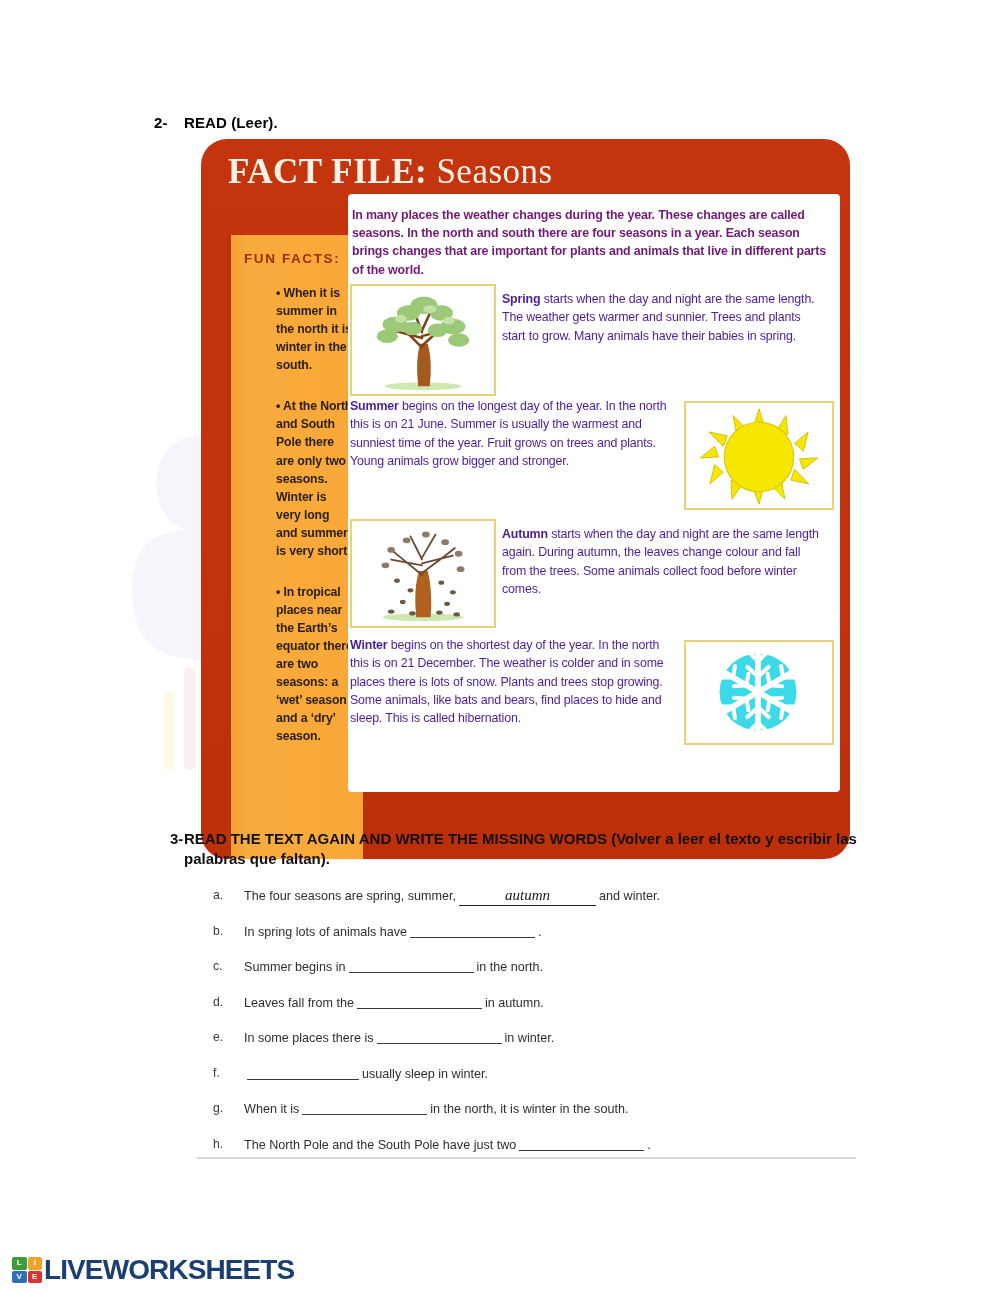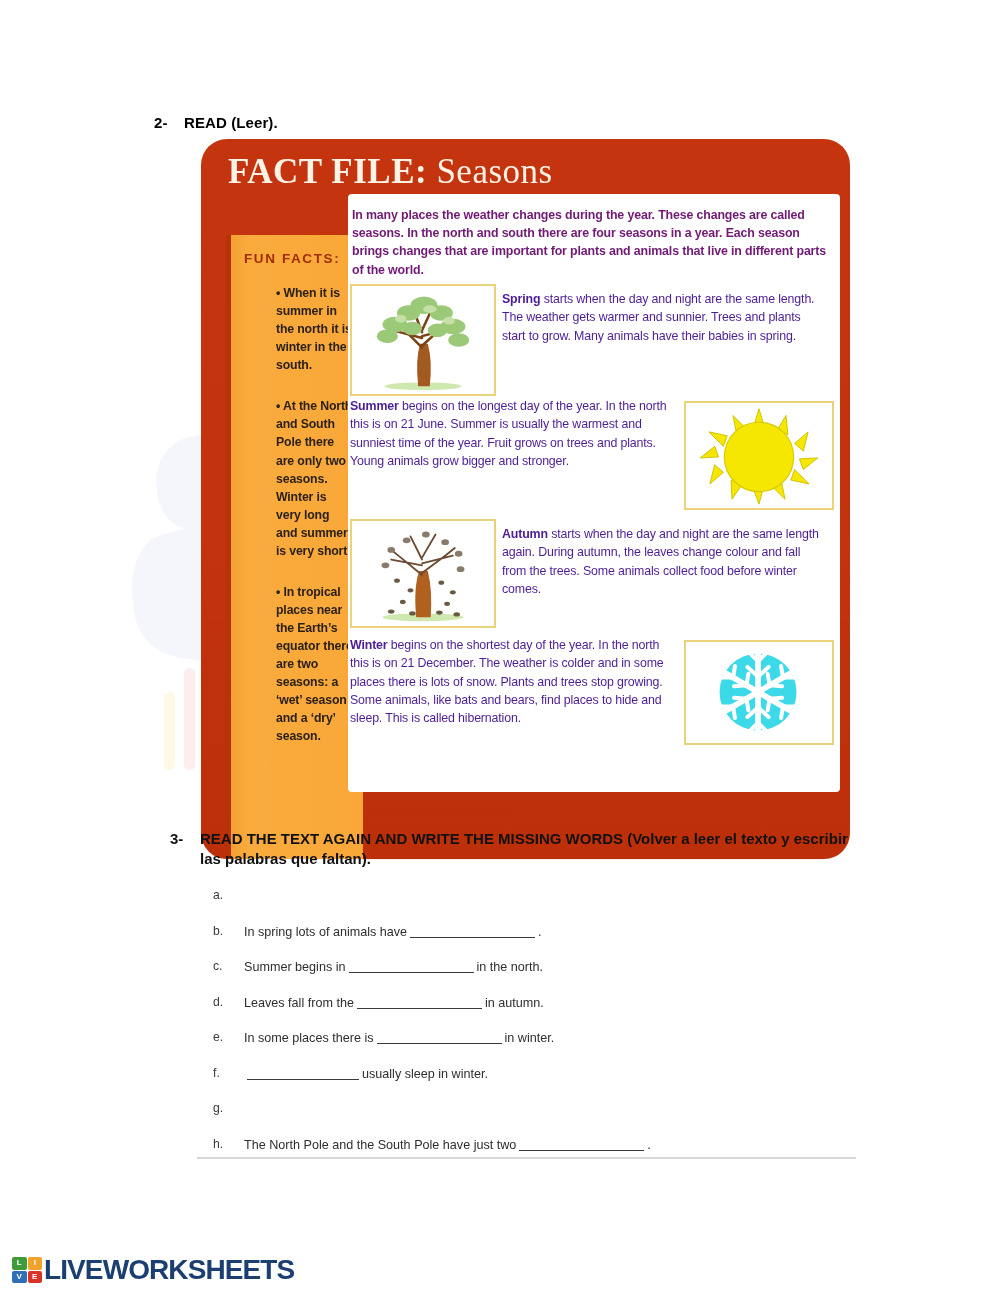--- a/index.html
+++ b/index.html
@@ -176,21 +176,21 @@
     color: #111;
     line-height: 1.35;
   }
   #ex3-heading .num {
     position: absolute;
     left: 0;
     top: 0;
   }
   #ex3-heading .txt {
     display: block;
-    margin-left: 30px;
+    margin-left: 14px;
   }
 
   #ex3-list {
     position: absolute;
     left: 197px;
     top: 885px;
     width: 700px;
   }
   .q-item {
     position: relative;
@@ -442,20 +442,23 @@
 
   <div id="ex3-heading">
     <span class="num">3-</span>
     <span class="txt">READ THE TEXT AGAIN AND WRITE THE MISSING WORDS (Volver a leer el texto y escribir las palabras que faltan).</span>
   </div>
 
   <div id="ex3-list">
 
     <div class="q-item">
       <span class="q-letter">a.</span>
+      <span class="q-body">
+        <span>The four seasons are spring, summer,</span><span class="answer">autumn</span><span>and winter.</span>
+      </span>
     </div>
 
     <div class="q-item">
       <span class="q-letter">b.</span>
       <span class="q-body">
         <span>In spring lots of animals have</span><span class="blank w-long"></span><span>.</span>
       </span>
     </div>
 
     <div class="q-item">
@@ -481,20 +484,23 @@
 
     <div class="q-item">
       <span class="q-letter">f.</span>
       <span class="q-body">
         <span></span><span class="blank w-med"></span><span>usually sleep in winter.</span>
       </span>
     </div>
 
     <div class="q-item">
       <span class="q-letter">g.</span>
+      <span class="q-body">
+        <span>When it is</span><span class="blank w-long"></span><span>in the north, it is winter in the south.</span>
+      </span>
     </div>
 
     <div class="q-item">
       <span class="q-letter">h.</span>
       <span class="q-body">
         <span>The North Pole and the South Pole have just two</span><span class="blank w-long"></span><span>.</span>
       </span>
     </div>
 
   </div>

